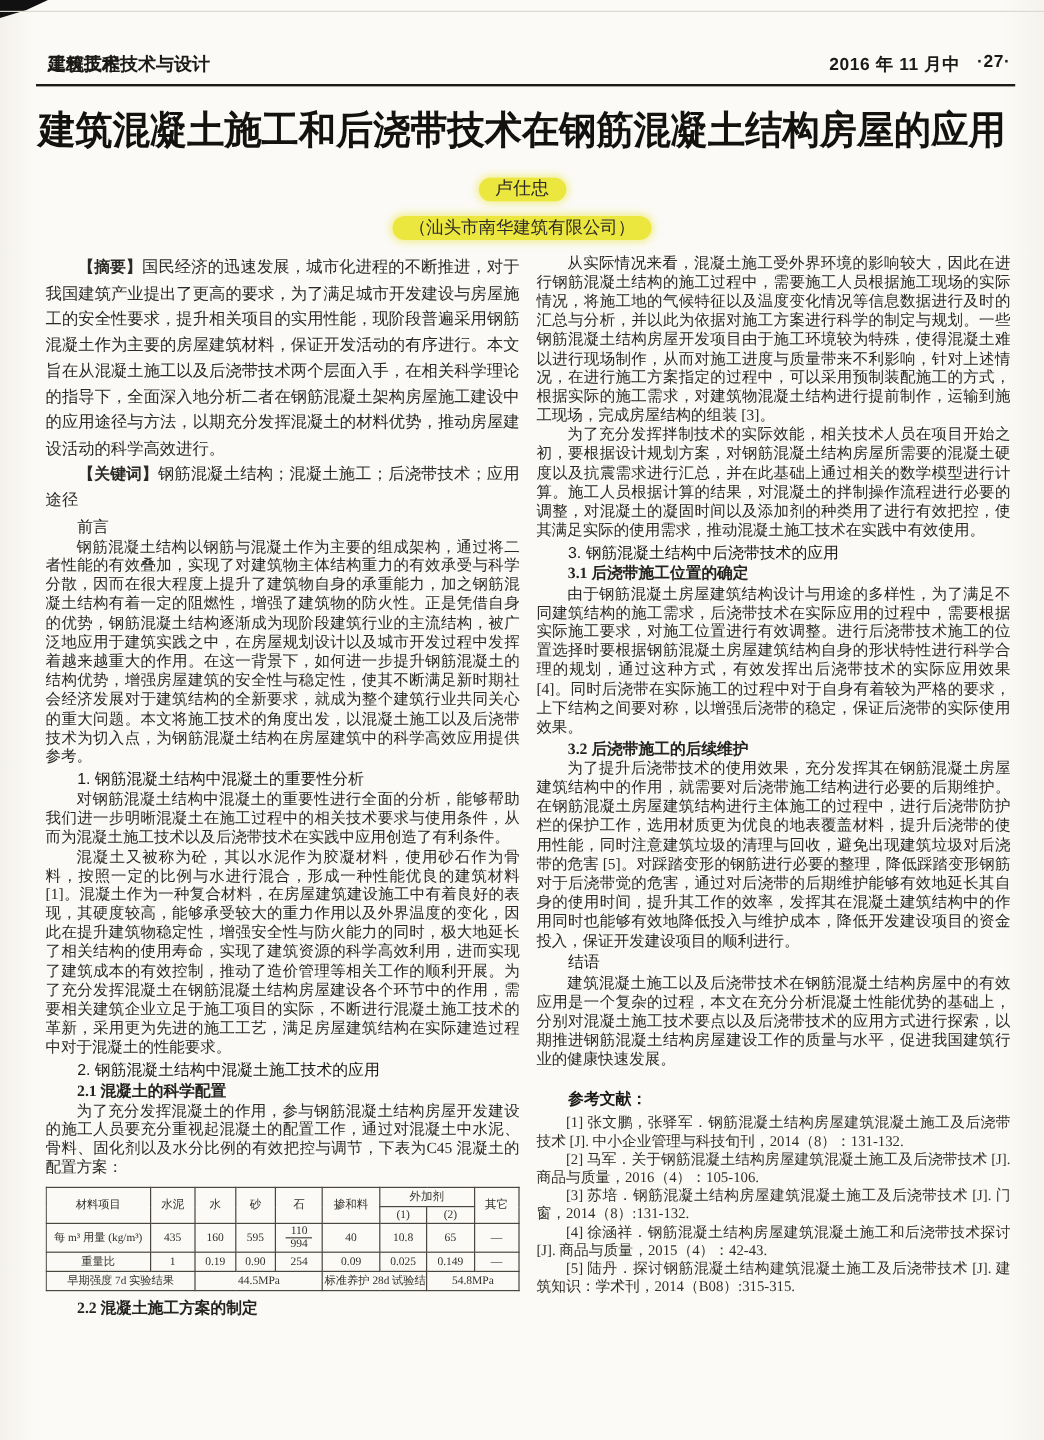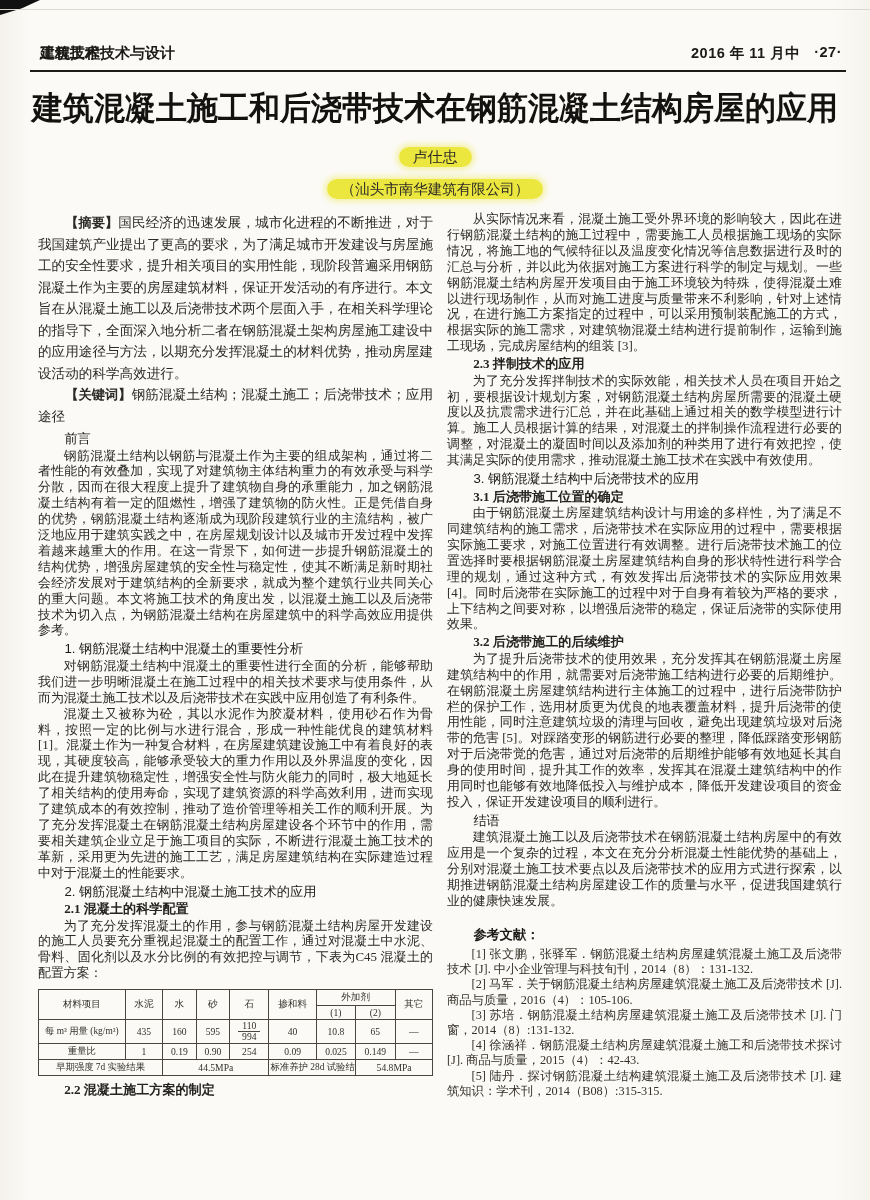--- a/index.html
+++ b/index.html
@@ -194,21 +194,20 @@
         </tr>
       </tbody>
         </table>
 
       <h4 class="subsec">2.2 混凝土施工方案的制定</h4>
     </div>
 
     <div class="col">
       <p class="body">从实际情况来看，混凝土施工受外界环境的影响较大，因此在进行钢筋混凝土结构的施工过程中，需要施工人员根据施工现场的实际情况，将施工地的气候特征以及温度变化情况等信息数据进行及时的汇总与分析，并以此为依据对施工方案进行科学的制定与规划。一些钢筋混凝土结构房屋开发项目由于施工环境较为特殊，使得混凝土难以进行现场制作，从而对施工进度与质量带来不利影响，针对上述情况，在进行施工方案指定的过程中，可以采用预制装配施工的方式，根据实际的施工需求，对建筑物混凝土结构进行提前制作，运输到施工现场，完成房屋结构的组装 [3]。</p>
 
-      <h4 class="subsec">2.3 拌制技术的应用</h4>
       <p class="body">为了充分发挥拌制技术的实际效能，相关技术人员在项目开始之初，要根据设计规划方案，对钢筋混凝土结构房屋所需要的混凝土硬度以及抗震需求进行汇总，并在此基础上通过相关的数学模型进行计算。施工人员根据计算的结果，对混凝土的拌制操作流程进行必要的调整，对混凝土的凝固时间以及添加剂的种类用了进行有效把控，使其满足实际的使用需求，推动混凝土施工技术在实践中有效使用。</p>
 
       <h3 class="sec">3. 钢筋混凝土结构中后浇带技术的应用</h3>
       <h4 class="subsec">3.1 后浇带施工位置的确定</h4>
       <p class="body">由于钢筋混凝土房屋建筑结构设计与用途的多样性，为了满足不同建筑结构的施工需求，后浇带技术在实际应用的过程中，需要根据实际施工要求，对施工位置进行有效调整。进行后浇带技术施工的位置选择时要根据钢筋混凝土房屋建筑结构自身的形状特性进行科学合理的规划，通过这种方式，有效发挥出后浇带技术的实际应用效果 [4]。同时后浇带在实际施工的过程中对于自身有着较为严格的要求，上下结构之间要对称，以增强后浇带的稳定，保证后浇带的实际使用效果。</p>
 
       <h4 class="subsec">3.2 后浇带施工的后续维护</h4>
       <p class="body">为了提升后浇带技术的使用效果，充分发挥其在钢筋混凝土房屋建筑结构中的作用，就需要对后浇带施工结构进行必要的后期维护。在钢筋混凝土房屋建筑结构进行主体施工的过程中，进行后浇带防护栏的保护工作，选用材质更为优良的地表覆盖材料，提升后浇带的使用性能，同时注意建筑垃圾的清理与回收，避免出现建筑垃圾对后浇带的危害 [5]。对踩踏变形的钢筋进行必要的整理，降低踩踏变形钢筋对于后浇带觉的危害，通过对后浇带的后期维护能够有效地延长其自身的使用时间，提升其工作的效率，发挥其在混凝土建筑结构中的作用同时也能够有效地降低投入与维护成本，降低开发建设项目的资金投入，保证开发建设项目的顺利进行。</p>
 
       <h3 class="sec">结语</h3>

